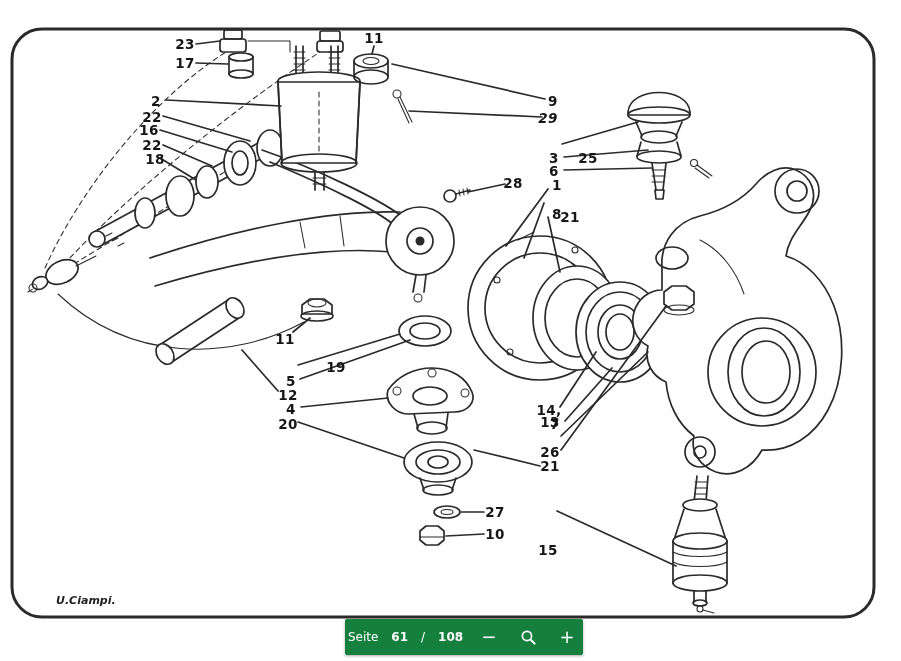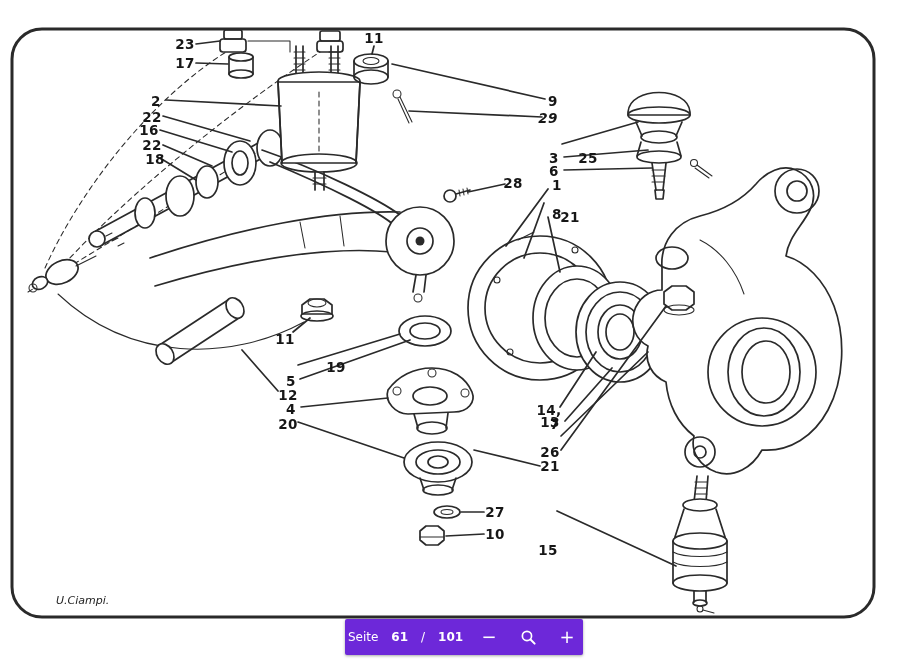--- a/index.html
+++ b/index.html
@@ -10,24 +10,24 @@
   .art path,.art ellipse,.art circle,.art rect,.art line,.art polyline{
       stroke:#2a2a2a;fill:none;stroke-width:1.7;stroke-linecap:round;stroke-linejoin:round;}
   .art .thin{stroke-width:1.05;}
   .art .dash{stroke-dasharray:5 4;stroke-width:1.05;}
   .art .fillw{fill:#ffffff;}
   .art .dot{fill:#2a2a2a;stroke:none;}
   .art .frame{stroke-width:3;fill:none;}
   #callouts{position:absolute;left:0;top:0;width:810px;height:620px;pointer-events:none;}
   .callout{position:absolute;transform:translate(-50%,-50%);
       font-weight:700;font-size:13.5px;color:#161616;letter-spacing:.4px;white-space:nowrap;}
-  .signature{position:absolute;left:56px;top:594px;font-size:11px;font-weight:400;
+  .signature{position:absolute;left:56px;top:594px;font-size:11px;font-weight:700;
       font-style:italic;color:#222;}
   .toolbar{position:absolute;left:345px;bottom:6px;width:238px;height:36px;
-      background:#6d28d9;border-radius:2px;display:flex;align-items:center;
+      background:#15803d;border-radius:2px;display:flex;align-items:center;
       justify-content:center;gap:13px;color:#fff;box-shadow:0 1px 3px rgba(0,0,0,.35);}
   .toolbar .pgtxt{font-size:12px;color:#fff;}
   .toolbar .pgnum{font-size:12px;font-weight:700;color:#fff;}
   .toolbar .sep{font-size:12px;color:#fff;}
   .tbtn{background:transparent;border:none;color:#fff;font-size:18px;line-height:1;
       width:26px;height:26px;display:flex;align-items:center;justify-content:center;
       cursor:pointer;padding:0;font-family:"DejaVu Sans",sans-serif;}
   .mag{width:17px;height:17px;display:block;}
 </style>
 </head>
@@ -304,21 +304,21 @@
       <span class="callout" style="left: 495px; top: 512px;">27</span>
       <span class="callout" style="left: 495px; top: 534px;">10</span>
     </div>
 
   <div class="signature">U.Ciampi.</div>
 
   <div class="toolbar">
     <span class="pgtxt">Seite</span>
     <span class="pgnum">61</span>
     <span class="sep">/</span>
-    <span class="pgnum">101</span>
+    <span class="pgnum">108</span>
     <button class="tbtn">−</button>
     <button class="tbtn">
       <svg class="mag" viewBox="0 0 20 20">
         <circle cx="8.2" cy="8.2" r="5.4" fill="none" stroke="#ffffff" stroke-width="2"></circle>
         <line x1="12.4" y1="12.4" x2="17.2" y2="17.2" stroke="#ffffff" stroke-width="2.4" stroke-linecap="round"></line>
       </svg>
     </button>
     <button class="tbtn">+</button>
   </div>
 </div>

